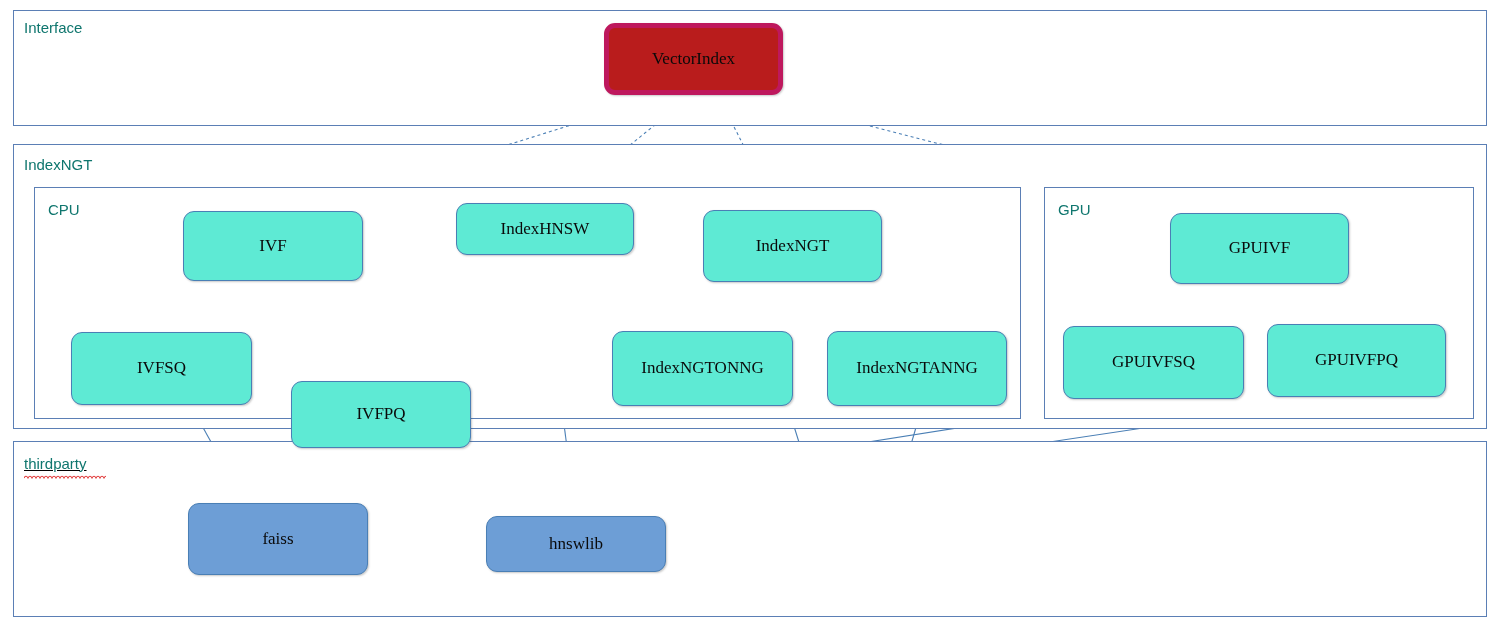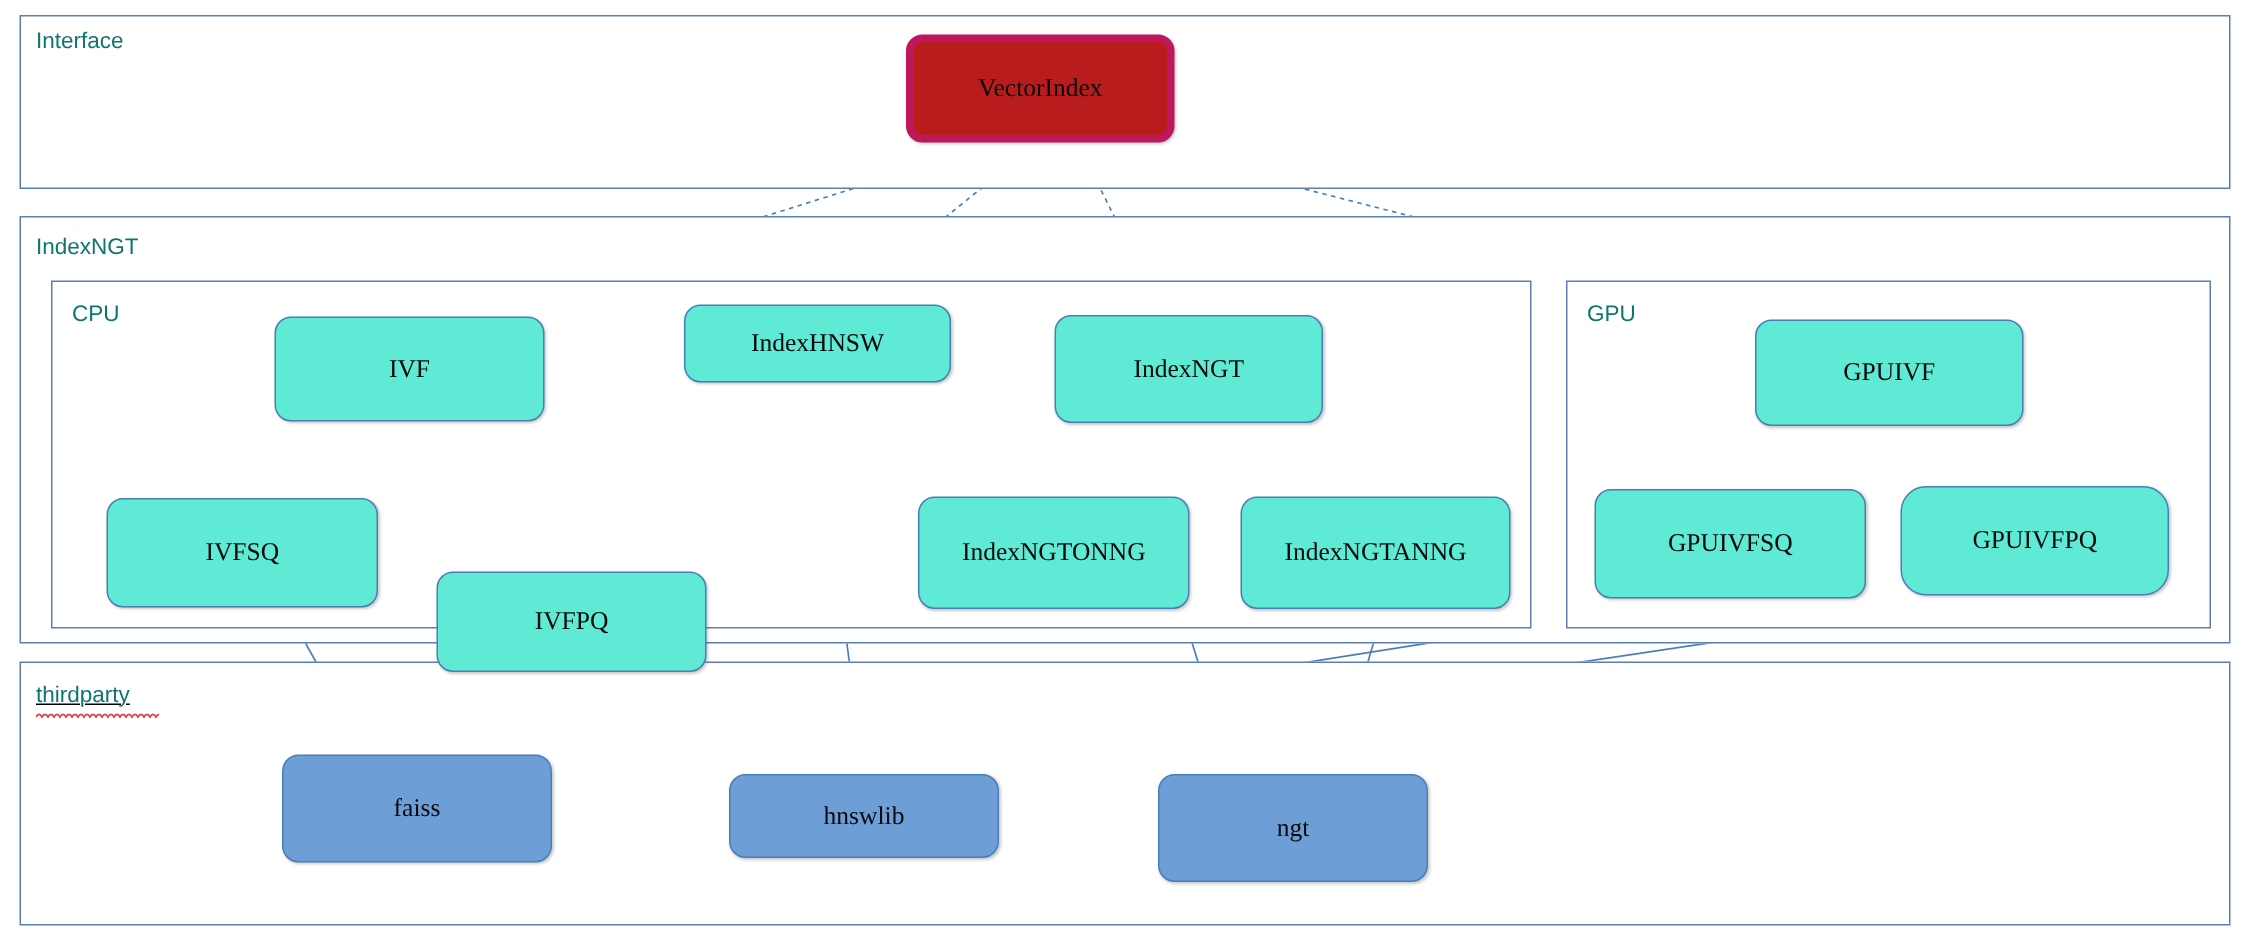--- a/index.html
+++ b/index.html
@@ -148,25 +148,22 @@
     </div>
     <div class="node cpu-node" style="left: 827px; top: 331px; width: 180px; height: 75px;">
       <span>IndexNGTANNG</span>
     </div>
     <div class="node gpu-node" style="left: 1170px; top: 213px; width: 179px; height: 71px;">
       <span>GPUIVF</span>
     </div>
     <div class="node gpu-node" style="left: 1063px; top: 326px; width: 181px; height: 73px;">
       <span>GPUIVFSQ</span>
     </div>
-    <div class="node gpu-node" style="left: 1267px; top: 324px; width: 179px; height: 73px; border-radius: 17px;">
+    <div class="node gpu-node" style="left: 1267px; top: 324px; width: 179px; height: 73px;">
       <span>GPUIVFPQ</span>
     </div>
     <div class="node third-node" style="left: 188px; top: 503px; width: 180px; height: 72px;">
       <span>faiss</span>
     </div>
     <div class="node third-node" style="left: 486px; top: 516px; width: 180px; height: 56px;">
       <span>hnswlib</span>
     </div>
-    <div class="node third-node" style="left: 772px; top: 516px; width: 180px; height: 72px;">
-      <span>ngt</span>
-    </div>
   </div>
 
 </body></html>

